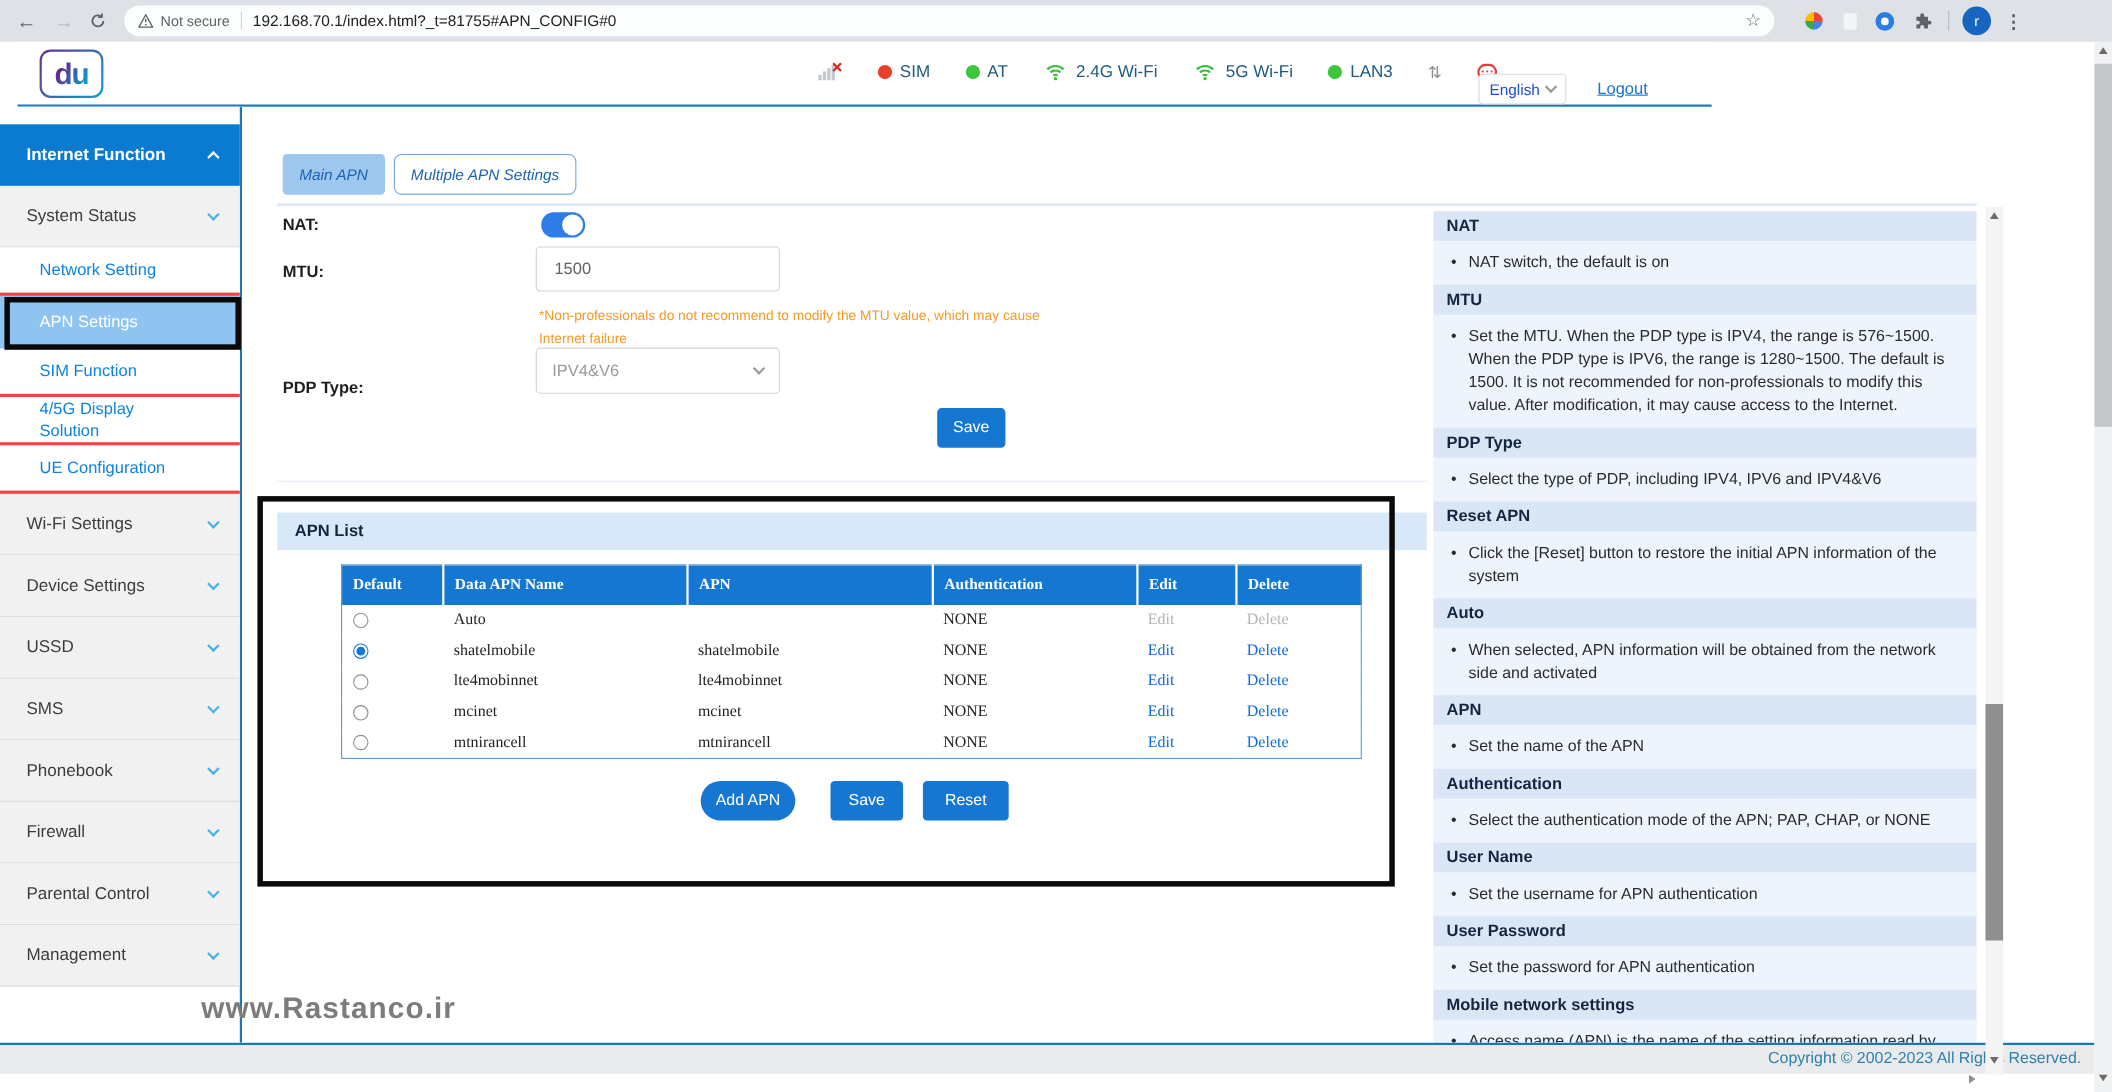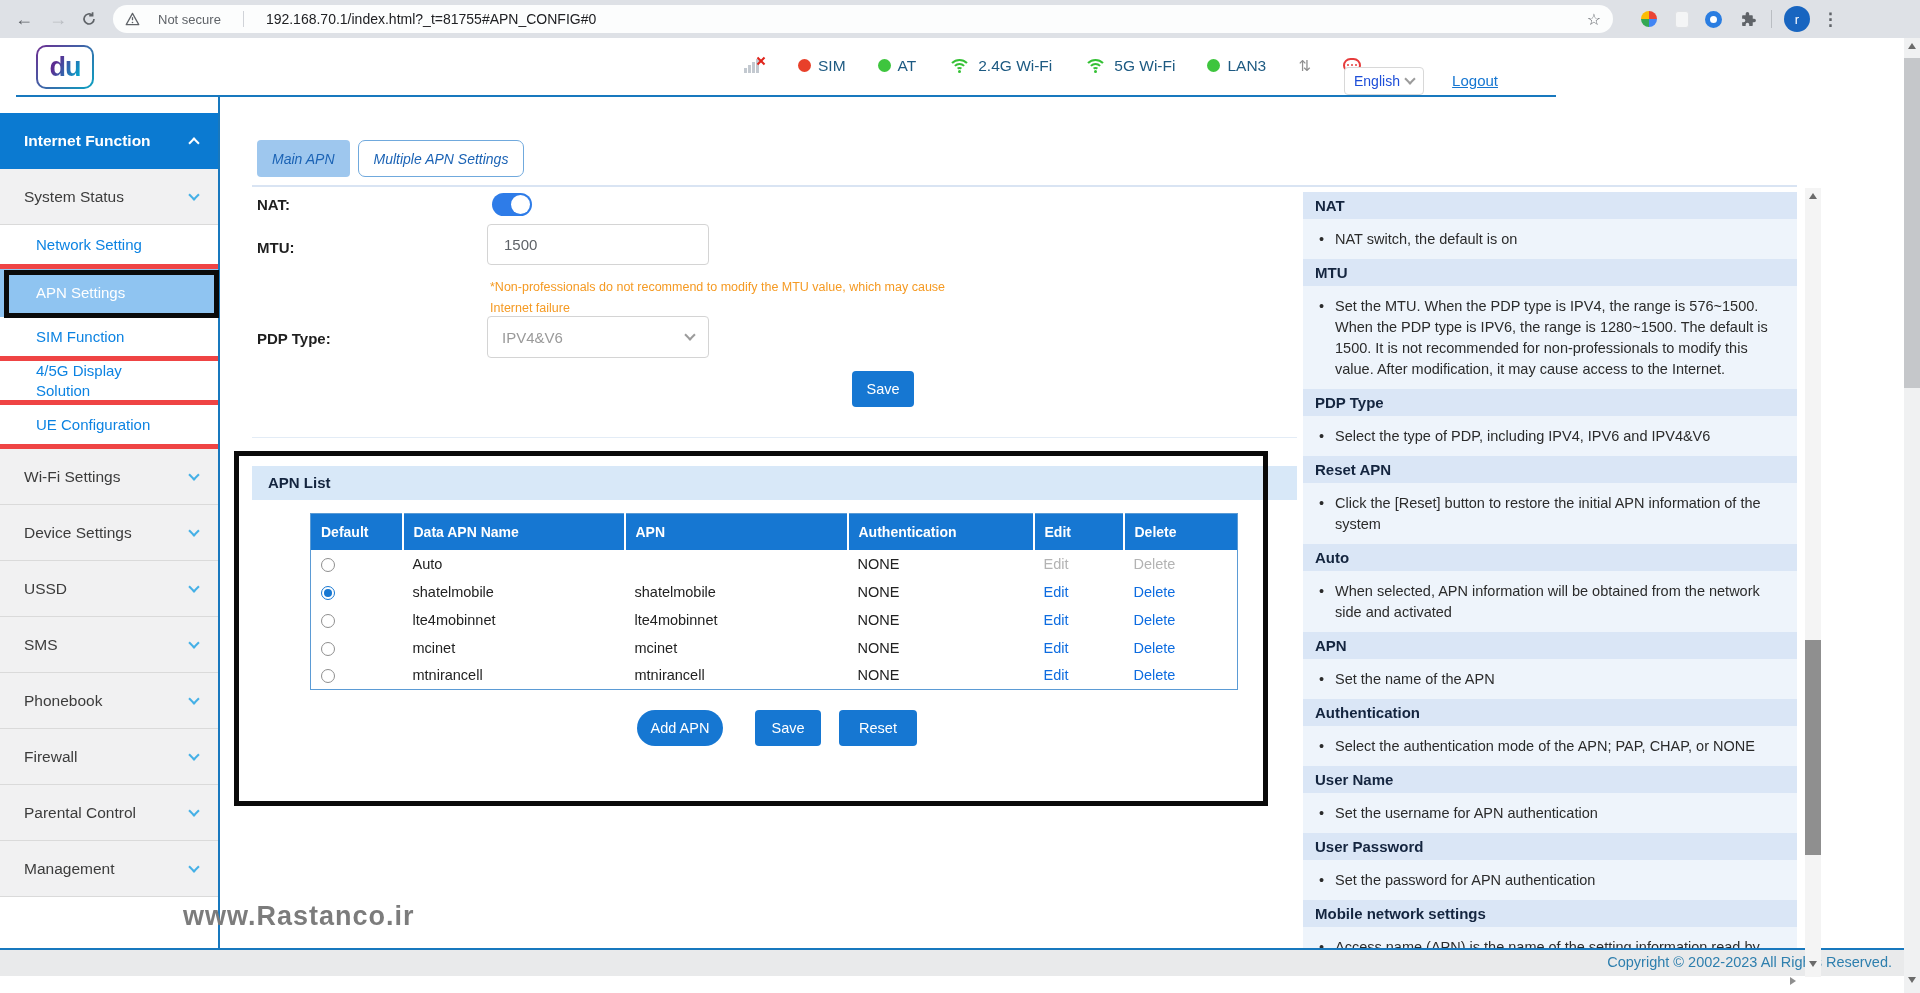--- a/index.html
+++ b/index.html
@@ -6,21 +6,21 @@
   body { font-family:"Liberation Sans", sans-serif; background:#fff; }
   .screen { position:relative; width:1920px; height:993px; overflow:hidden; background:#fff; }
 
   
   .browser-bar { position:absolute; left:0; top:0; width:1920px; height:38px; background:#dee1e6; display:flex; align-items:center; }
   .nav-ic { font-size:18px; color:#5f6368; width:20px; text-align:center; }
   .nav-ic.disabled { color:#b9bdc2; }
   .back { margin-left:14px; }
   .fwd { margin-left:14px; }
   .reload { margin-left:13px; display:flex; align-items:center; }
-  .omnibox { margin-left:12px; width:1500px; height:28px; background:#fcfdfd; border-radius:14px; display:flex; align-items:center; padding:0 12px;gap:12px; }
+  .omnibox { margin-left:12px; width:1500px; height:28px; background:#fcfdfd; border-radius:14px; display:flex; align-items:center; padding:0 12px; }
   .warn-ic { display:flex; align-items:center; margin-right:6px; }
   .notsecure { font-size:13px; color:#5f6368; white-space:nowrap; }
   .omni-sep { width:1px; height:16px; background:#d0d3d8; margin:0 10px; }
   .url { font-size:14px; color:#202124; white-space:nowrap; flex:1; }
   .star { font-size:16px; color:#5f6368; }
   .ext-wheel { margin-left:28px; width:16px; height:16px; border-radius:50%; background:conic-gradient(#ea4335 0 25%, #4285f4 25% 50%, #34a853 50% 75%, #fbbc05 75% 100%); }
   .ext-ghost { margin-left:18px; width:14px; height:17px; background:#f4f5f6; border:1px solid #e0e2e5; border-radius:3px; }
   .ext-blue { margin-left:16px; width:17px; height:17px; border-radius:50%; border:5px solid #2a7de1; background:#fff; }
   .ext-puzzle { margin-left:18px; display:flex; align-items:center; }
   .bar-sep { margin-left:14px; width:1px; height:18px; background:#b9bdc2; }
@@ -57,21 +57,21 @@
   .lang-select { position:absolute; right:132px; top:29px; width:80px; height:28px; border:1px solid #d8d8d8; border-radius:4px; display:flex; align-items:center; justify-content:space-between; padding:0 9px; color:#1d4ed8; font-size:14px; background:#fff; }
   .logout { position:absolute; right:58px; top:34px; color:#1576d1; font-size:15px; text-decoration:underline; cursor:pointer; }
   .chev { width:8px; height:8px; border-right:2px solid #9b9b9b; border-bottom:2px solid #9b9b9b; transform:rotate(45deg); margin-top:-4px; }
 
   
   .sidebar { position:absolute; left:0; top:97px; width:220px; height:851px; background:#fff; border-right:2px solid #1878be; padding-top:16px; }
   .side-top { height:56px; background:#f1f1f2; color:#3c3c3c; font-size:15.5px; display:flex; align-items:center; justify-content:space-between; padding:0 20px 0 24px; border-bottom:1px solid #dadada; cursor:pointer; }
   .side-top .chev { border-color:#45b0e6; }
   .side-top.active { background:#0b7ad1; color:#fff; font-weight:bold; border-bottom:none; }
   .side-top.active .chev { border-color:#fff; transform:rotate(-135deg); margin-top:4px; }
-  .side-sub { height:44px; background:#fff; color:#0c83e2; font-size:15px; display:flex; align-items:center; padding-left:36px; border-bottom:5px solid #ef4444; cursor:pointer; }
+  .side-sub { height:44px; background:#fff; color:#0c83e2; font-size:15px; display:flex; align-items:center; padding-left:36px; border-bottom:3px solid #ef4444; cursor:pointer; }
   .side-sub .lbl { max-width:140px; line-height:20px; }
   .side-sub.active { height:48px; background:#8fc4f1; color:#fff; border-bottom:none; }
 
   
   .tabs { position:absolute; left:257px; top:140px; display:flex; gap:8px; }
   .tab { height:37px; display:flex; align-items:center; padding:0 15px; font-size:14px; color:#1b63b5; cursor:pointer;font-style:italic; }
   .tab.active { background:#9ec7ee; border-radius:4px; }
   .tab.inactive { background:#fff; border:1px solid #70a9dd; border-radius:7px; }
   .tabline { position:absolute; left:252px; top:185px; width:1545px; height:2px; background:#d9e4f3; }
 
@@ -81,21 +81,21 @@
   .toggle::after { content:""; position:absolute; right:2px; top:2px; width:19px; height:19px; border-radius:50%; background:#fff; }
   .mtu-input { position:absolute; left:230px; top:28px; width:222px; height:41px; border:1px solid #d4d4d4; border-radius:4px; padding-left:16px; font-size:15px; color:#5f6368; font-family:"Liberation Sans", sans-serif; }
   .warning { position:absolute; left:233px; top:81px; width:470px; color:#f59a23; font-size:12.5px; line-height:1.65; }
   .pdp-select { position:absolute; left:230px; top:120px; width:222px; height:42px; border:1px solid #d4d4d4; border-radius:4px; display:flex; align-items:center; justify-content:space-between; padding:0 14px; color:#9a9a9a; font-size:15px; background:#fff; cursor:pointer; }
   .btn { background:#1677d2; color:#fff; font-size:14.5px; border:none; border-radius:4px; display:flex; align-items:center; justify-content:center; cursor:pointer; font-family:"Liberation Sans", sans-serif; }
   .save-main { position:absolute; left:595px; top:175px; width:62px; height:36px; }
   .hr2 { position:absolute; left:252px; top:437px; width:1045px; height:1px; background:#e3ecf6; }
 
   .apn-title { position:absolute; left:252px; top:466px; width:1045px; height:34px; background:#d8e8f8; line-height:34px; padding-left:16px; font-size:15px; font-weight:bold; color:#14253f; }
   .tbl-wrap { position:absolute; left:310px; top:513px; width:927px; }
-  table { border-collapse:collapse; table-layout:fixed; width:927px; border:1px solid #5b9bd5; }
+  table { border-collapse:collapse; table-layout:fixed; width:927px; border:1px solid #5b9bd5;font-family:Liberation Serif, serif; }
   thead th { background:#1677d2; color:#fff; font-size:14px; text-align:left; height:36px; padding-left:10px; border-right:2px solid #fff; }
   thead th:last-child { border-right:none; }
   tbody td { height:28px; font-size:14.5px; color:#222; padding-left:10px; background:#fff; }
   .c0{width:92px;} .c1{width:222px;} .c2{width:223px;} .c3{width:186px;} .c4{width:90px;} .c5{width:114px;}
   .radio { display:inline-block; width:14px; height:14px; border-radius:50%; border:1px solid #8f8f8f; background:#fff; vertical-align:middle; cursor:pointer; position:relative; }
   .radio.sel { border-color:#1677d2; }
   .radio.sel::after { content:""; position:absolute; left:2px; top:2px; width:8px; height:8px; border-radius:50%; background:#1677d2; }
   .link { color:#0d6ce0; cursor:pointer; }
   .link.dis { color:#b3b3b3; cursor:default; }
   .apn-btns { position:absolute; top:710px; left:0; }
@@ -289,21 +289,21 @@
     <div class="tab inactive">Multiple APN Settings</div>
   </div>
   <div class="tabline"></div>
 
   <div class="form">
     <span class="f-label" style="left:0;top:0;">NAT:</span>
     <div class="toggle"></div>
     <span class="f-label" style="left:0;top:43px;">MTU:</span>
     <input class="mtu-input" value="1500" style="">
     <div class="warning">*Non-professionals do not recommend to modify the MTU value, which may cause Internet failure</div>
-    <span class="f-label" style="left:0;top:134px;">PDP Type:</span>
+    <span class="f-label" style="left:0;top:148px;">PDP Type:</span>
     <div class="pdp-select">
       <span>IPV4&amp;V6</span>
       <span class="chev"></span>
     </div>
     <button class="btn save-main">Save</button>
   </div>
 
   <div class="hr2"></div>
   <div class="apn-title">APN List</div>
 

